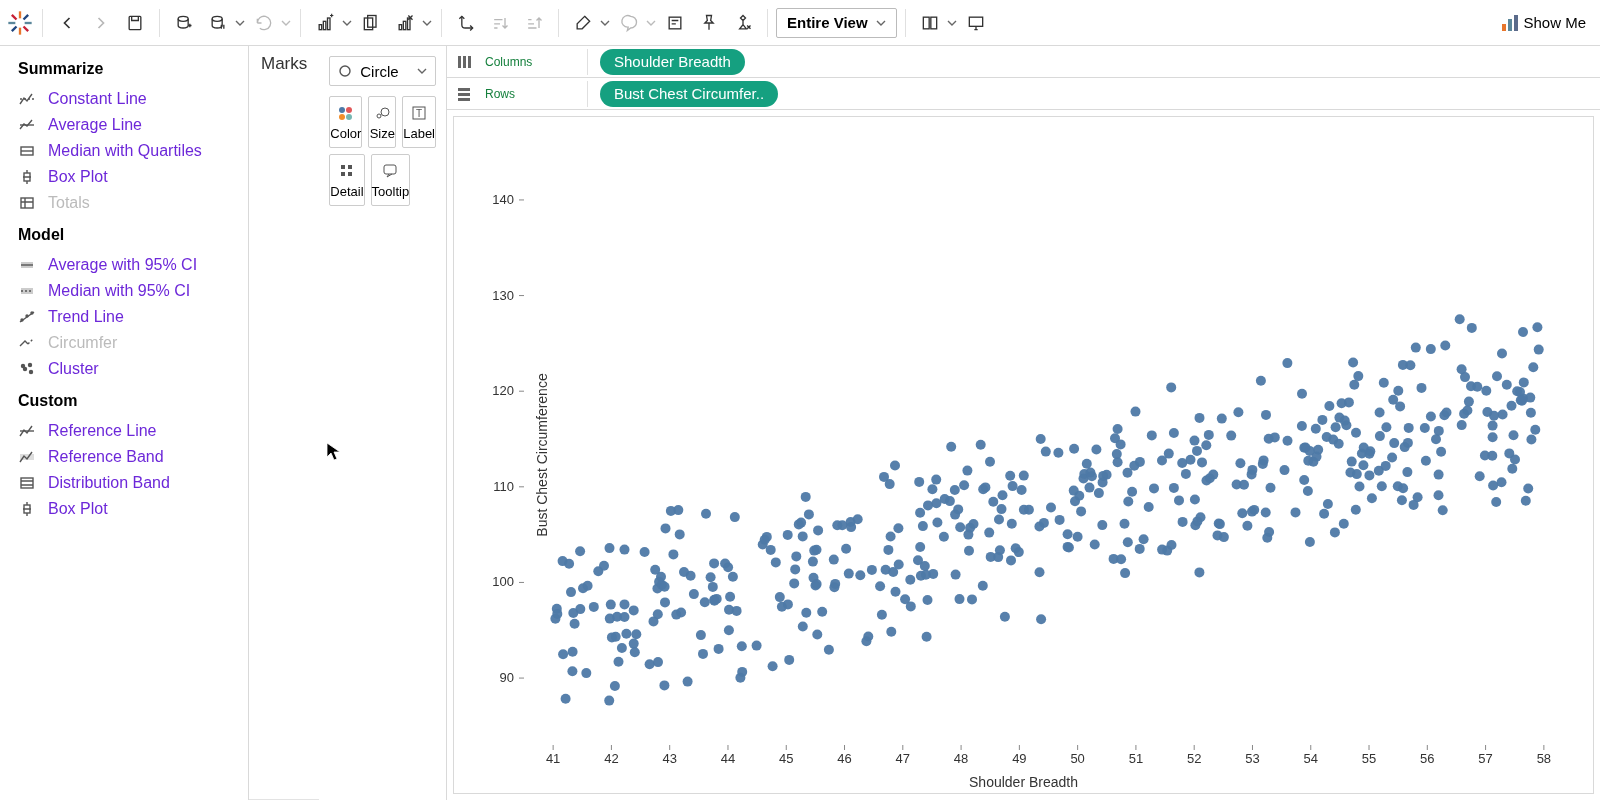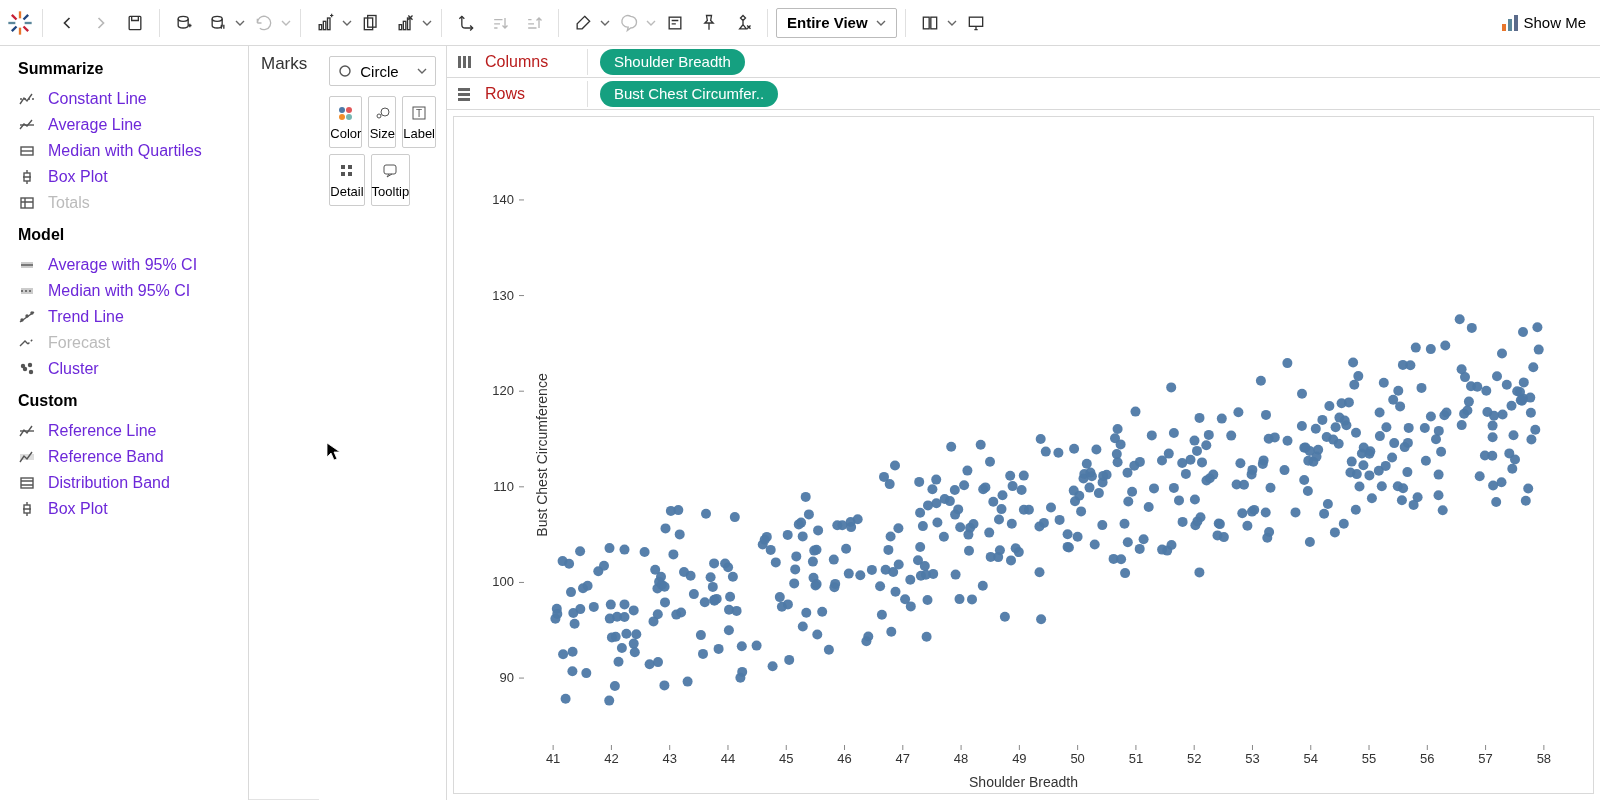--- a/index.html
+++ b/index.html
@@ -43,21 +43,21 @@
 .mark-cell { border:1px solid #ccc; border-radius:2px; height:52px; display:flex; flex-direction:column; align-items:center; justify-content:center; gap:4px; font-size:13px; cursor:pointer; }
 .mark-cell svg { width:18px; height:18px; }
 .mark-grid2 { margin-top:6px; display:grid; grid-template-columns: repeat(3,1fr); gap:6px; }
 .mark-grid2 .mark-cell:last-child{ visibility:hidden; }
 .marks-flex { flex:1; background:#f7f7f7; }
 
 
 .canvas { flex:1; display:flex; flex-direction:column; min-width:0; }
 .shelf { height:34px; display:flex; align-items:center; border-bottom:1px solid #d9d9d9; padding:0 8px; gap:12px; }
 .shelf-icon { width:18px; display:flex; align-items:center; justify-content:center; color:#555; }
-.shelf-label { width:90px; font-size:16px; color:#b91c1c; }
+.shelf-label { width:90px; font-size:12px; color:#15803d; }
 .sep-v { width:1px; height:26px; background:#e0e0e0; }
 .pill { background:#15a080; color:#fff; border-radius:14px; height:26px; display:flex; align-items:center; padding:0 14px; font-size:15px; cursor:pointer; }
 .chart-outer { flex:1; border:1px solid #d9d9d9; margin:6px; position:relative; }
 .chart { width:100%; height:100%; }
 .ylabel { position:absolute; left:6px; top:50%; transform: translateY(-50%) rotate(-90deg); transform-origin:center; font-size:14px; color:#333; white-space:nowrap; }
 .xlabel { position:absolute; bottom:3px; left:50%; transform:translateX(-50%); font-size:14px; color:#333; }
 
 .tick text{ font-size:13px; fill:#333;}
 .pt{ fill:#4e79a7; opacity:.95; }
 </style>
@@ -335,21 +335,21 @@
             </span>
             <span>Trend Line</span>
           </div>
           <div class="sect-item disabled">
             <span class="sect-icon">
               <svg xmlns="http://www.w3.org/2000/svg" width="18" height="18" viewBox="0 0 18 18" fill="none" stroke="#555" stroke-width="1.4">
                 <path d="M2 12l5-5 3 3"></path>
                 <path d="M10 10l5-5" stroke-dasharray="2 2"></path>
               </svg>
             </span>
-            <span>Forecast</span>
+            <span>Circumfer</span>
           </div>
           <div class="sect-item">
             <span class="sect-icon">
               <svg xmlns="http://www.w3.org/2000/svg" width="18" height="18" viewBox="0 0 18 18" fill="none" stroke="#555" stroke-width="1.4">
                 <circle cx="5" cy="6" r="1.5" fill="#555"></circle>
                 <circle cx="7" cy="9" r="1.5" fill="#555"></circle>
                 <circle cx="12" cy="5" r="1.5" fill="#555"></circle>
                 <circle cx="13" cy="12" r="1.5" fill="#555"></circle>
               </svg>
             </span>

